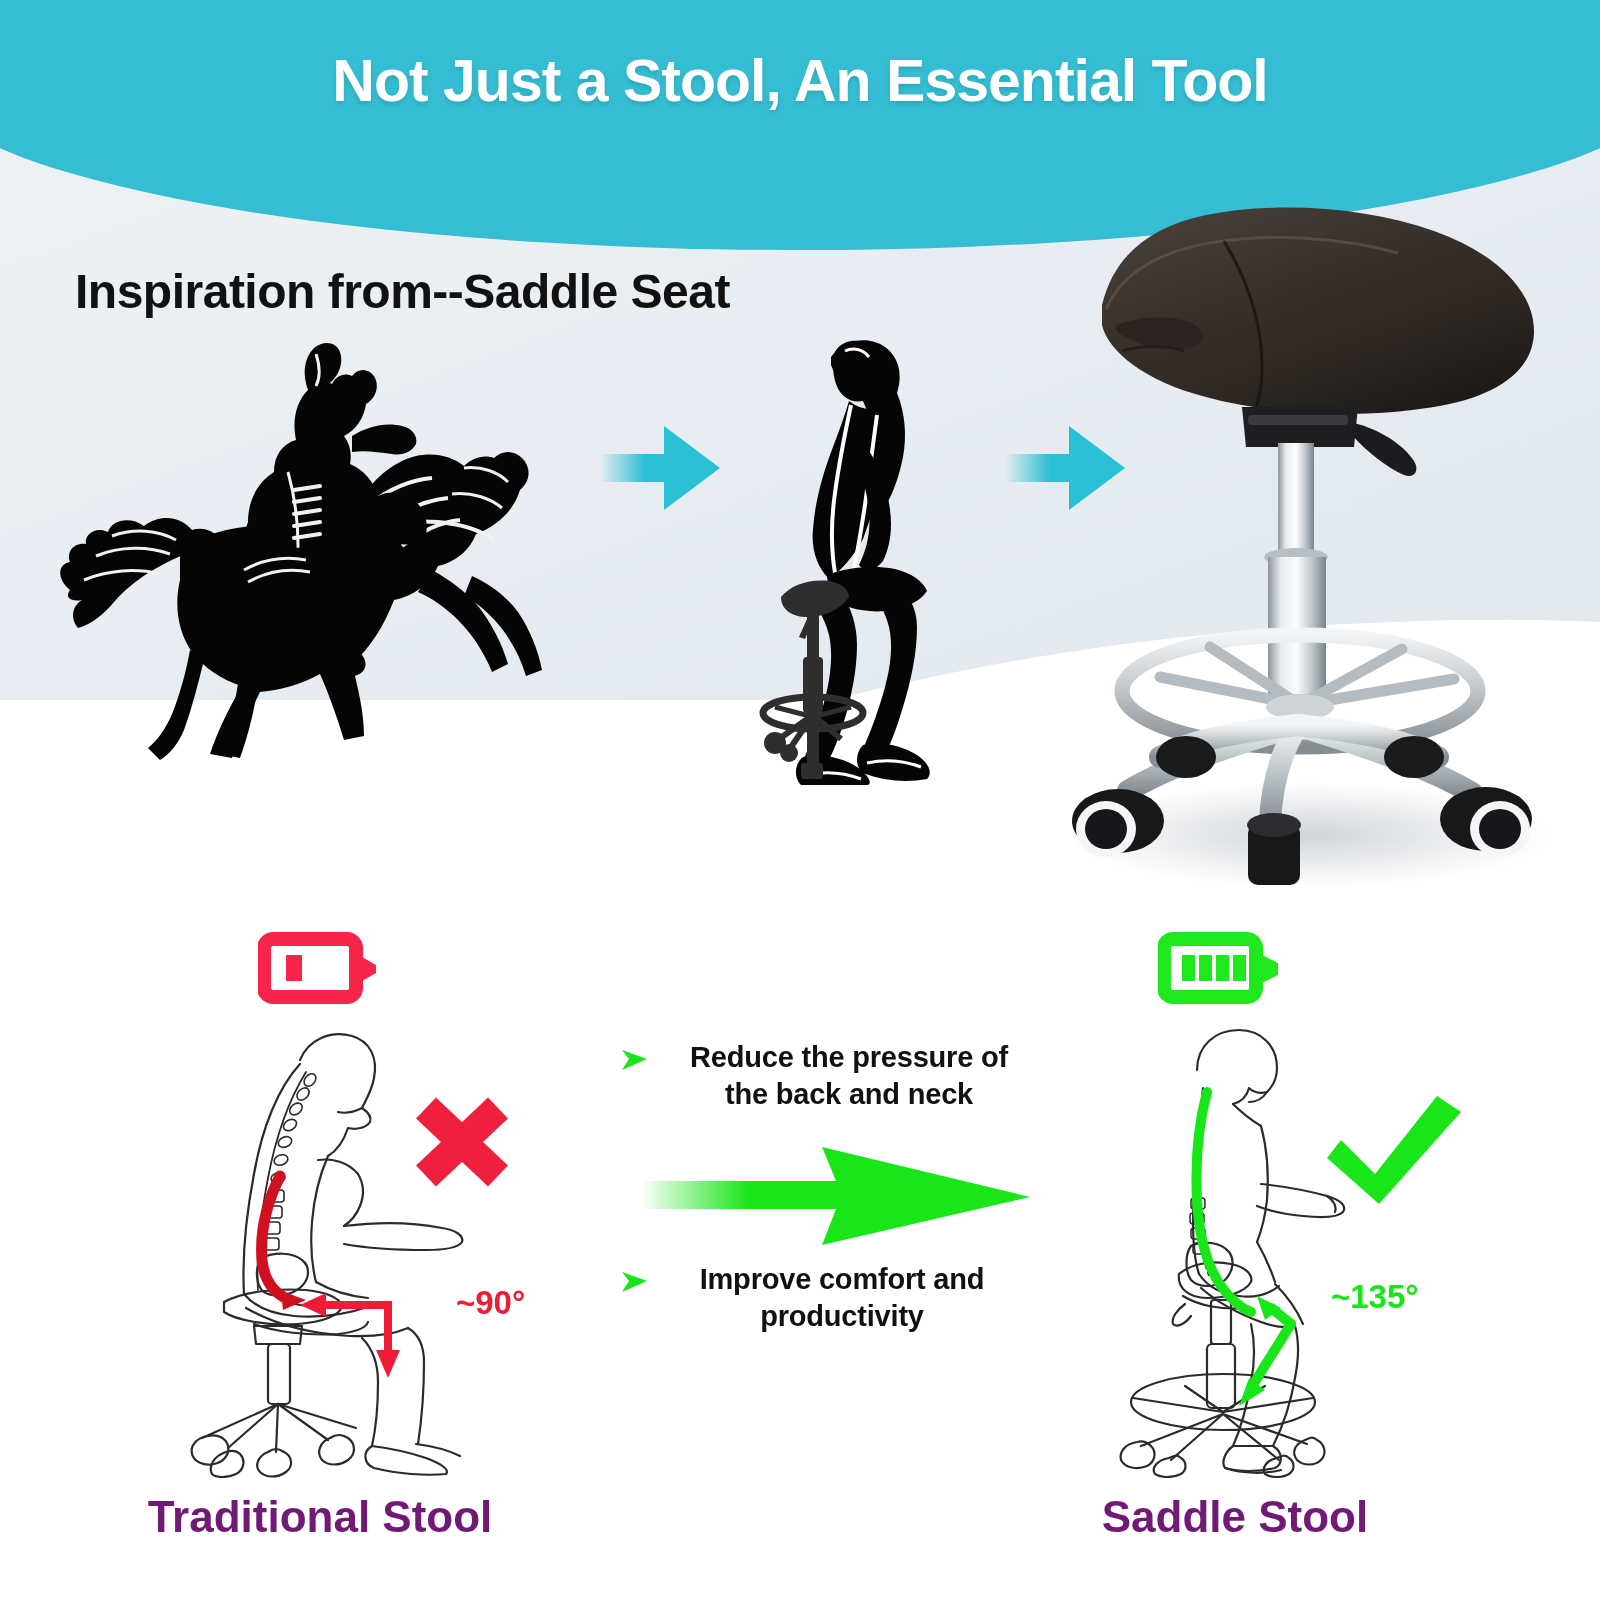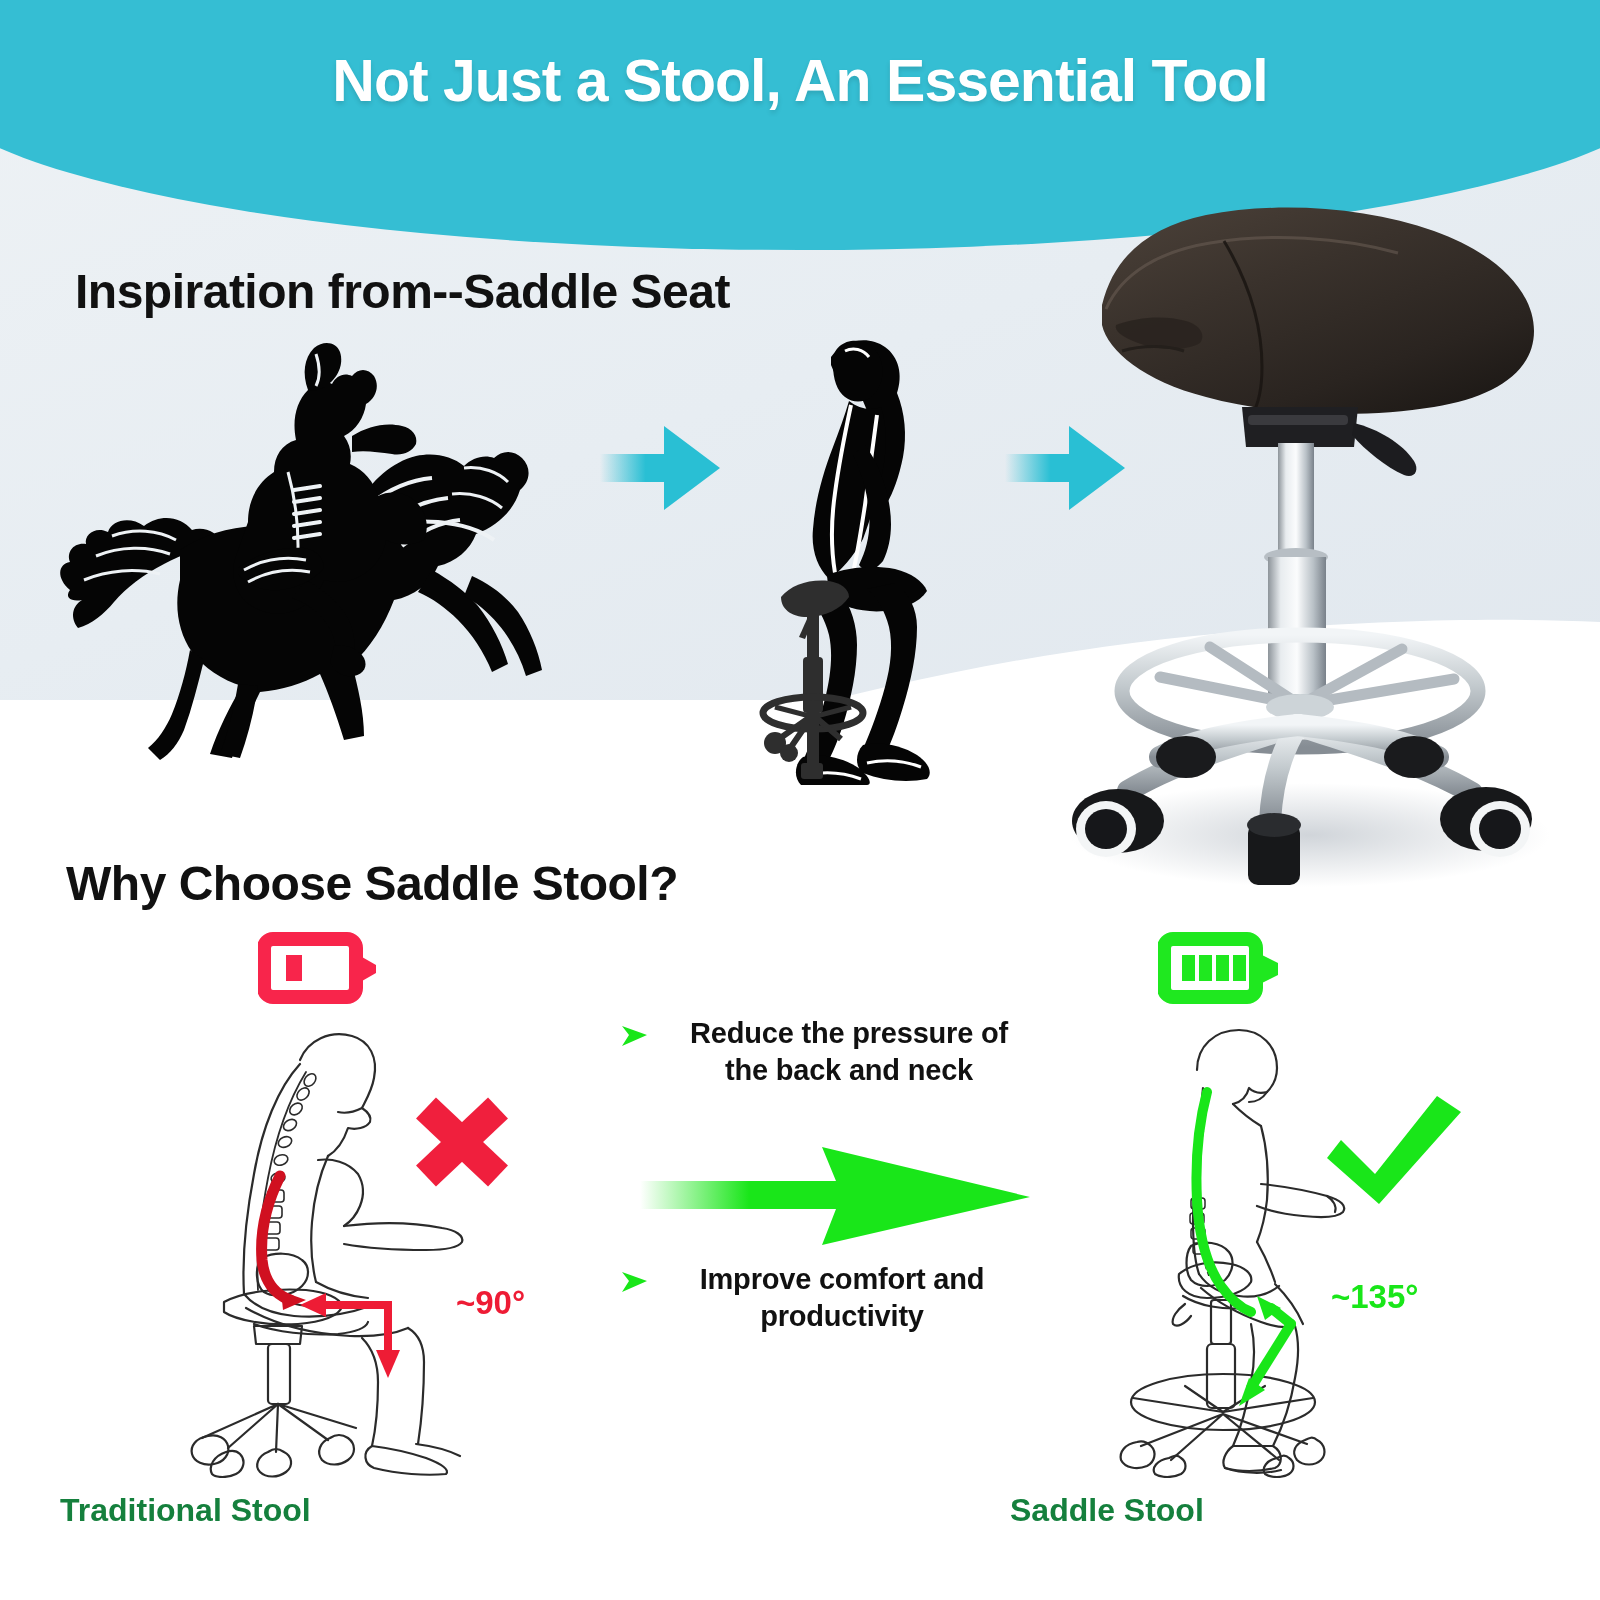--- a/index.html
+++ b/index.html
@@ -41,28 +41,28 @@
 
   
   .battery{position:absolute;width:120px;height:86px;}
   .battery.left{left:258px;top:925px;}
   .battery.right{left:1158px;top:925px;}
 
   .fig{position:absolute;width:430px;height:470px;}
   .fig.left{left:150px;top:1008px;}
   .fig.right{left:1075px;top:1008px;}
 
-  .caption{position:absolute;width:520px;font-size:32px;font-weight:bold;color:#15803d;}
+  .caption{position:absolute;width:520px;text-align:center;font-size:44px;font-weight:bold;color:#701a75;}
   .caption.left{left:60px;top:1492px;}
   .caption.right{left:1010px;top:1492px;width:450px;}
 
   
   .mid{position:absolute;left:620px;top:1015px;width:400px;height:420px;}
   .bullet{position:absolute;width:400px;display:flex;align-items:flex-start;gap:14px;}
-  .bullet.b1{top:0;gap:28px;}
+  .bullet.b1{top:24px;gap:28px;}
   .bullet.b2{top:246px;}
   .bullet-icon{flex:0 0 auto;width:30px;height:30px;margin-top:6px;}
   .bullet-text{font-size:29px;font-weight:bold;color:#111;line-height:1.28;text-align:center;
     flex:1 1 auto;letter-spacing:-0.2px;}
   .midarrow{position:absolute;left:20px;top:120px;width:390px;height:120px;}
 </style>
 </head>
 <body>
 
 <div class="stage">
@@ -313,21 +313,20 @@
       <ellipse cx="476" cy="634" rx="46" ry="32" fill="#17181a"></ellipse>
       <ellipse cx="490" cy="644" rx="30" ry="28" fill="#f3f5f6"></ellipse>
       <ellipse cx="490" cy="644" rx="21" ry="20" fill="#16171a"></ellipse>
       <ellipse cx="176" cy="572" rx="30" ry="21" fill="#1a1b1d"></ellipse>
       <ellipse cx="404" cy="572" rx="30" ry="21" fill="#1a1b1d"></ellipse>
       <rect x="238" y="638" width="52" height="62" rx="10" fill="#17181a"></rect>
       <ellipse cx="264" cy="640" rx="27" ry="12" fill="#2a2c2f"></ellipse>
     </g>
   </svg>
 
-  <div class="h-why">Why Choose Saddle Stool?</div>
 
   <svg class="battery left" viewBox="0 0 120 86">
     <rect x="6" y="14" width="92" height="58" rx="9" fill="none" stroke="#f8254b" stroke-width="14"></rect>
     <rect x="28" y="30" width="16" height="26" fill="#f8254b"></rect>
     <path d="M104,32 L118,40 L118,48 L104,56 Z" fill="#f8254b"></path>
   </svg>
 
   <svg class="battery right" viewBox="0 0 120 86">
     <rect x="6" y="14" width="92" height="58" rx="9" fill="none" stroke="#1fe81f" stroke-width="14"></rect>
     <rect x="24" y="30" width="13" height="26" fill="#1fe81f"></rect>

